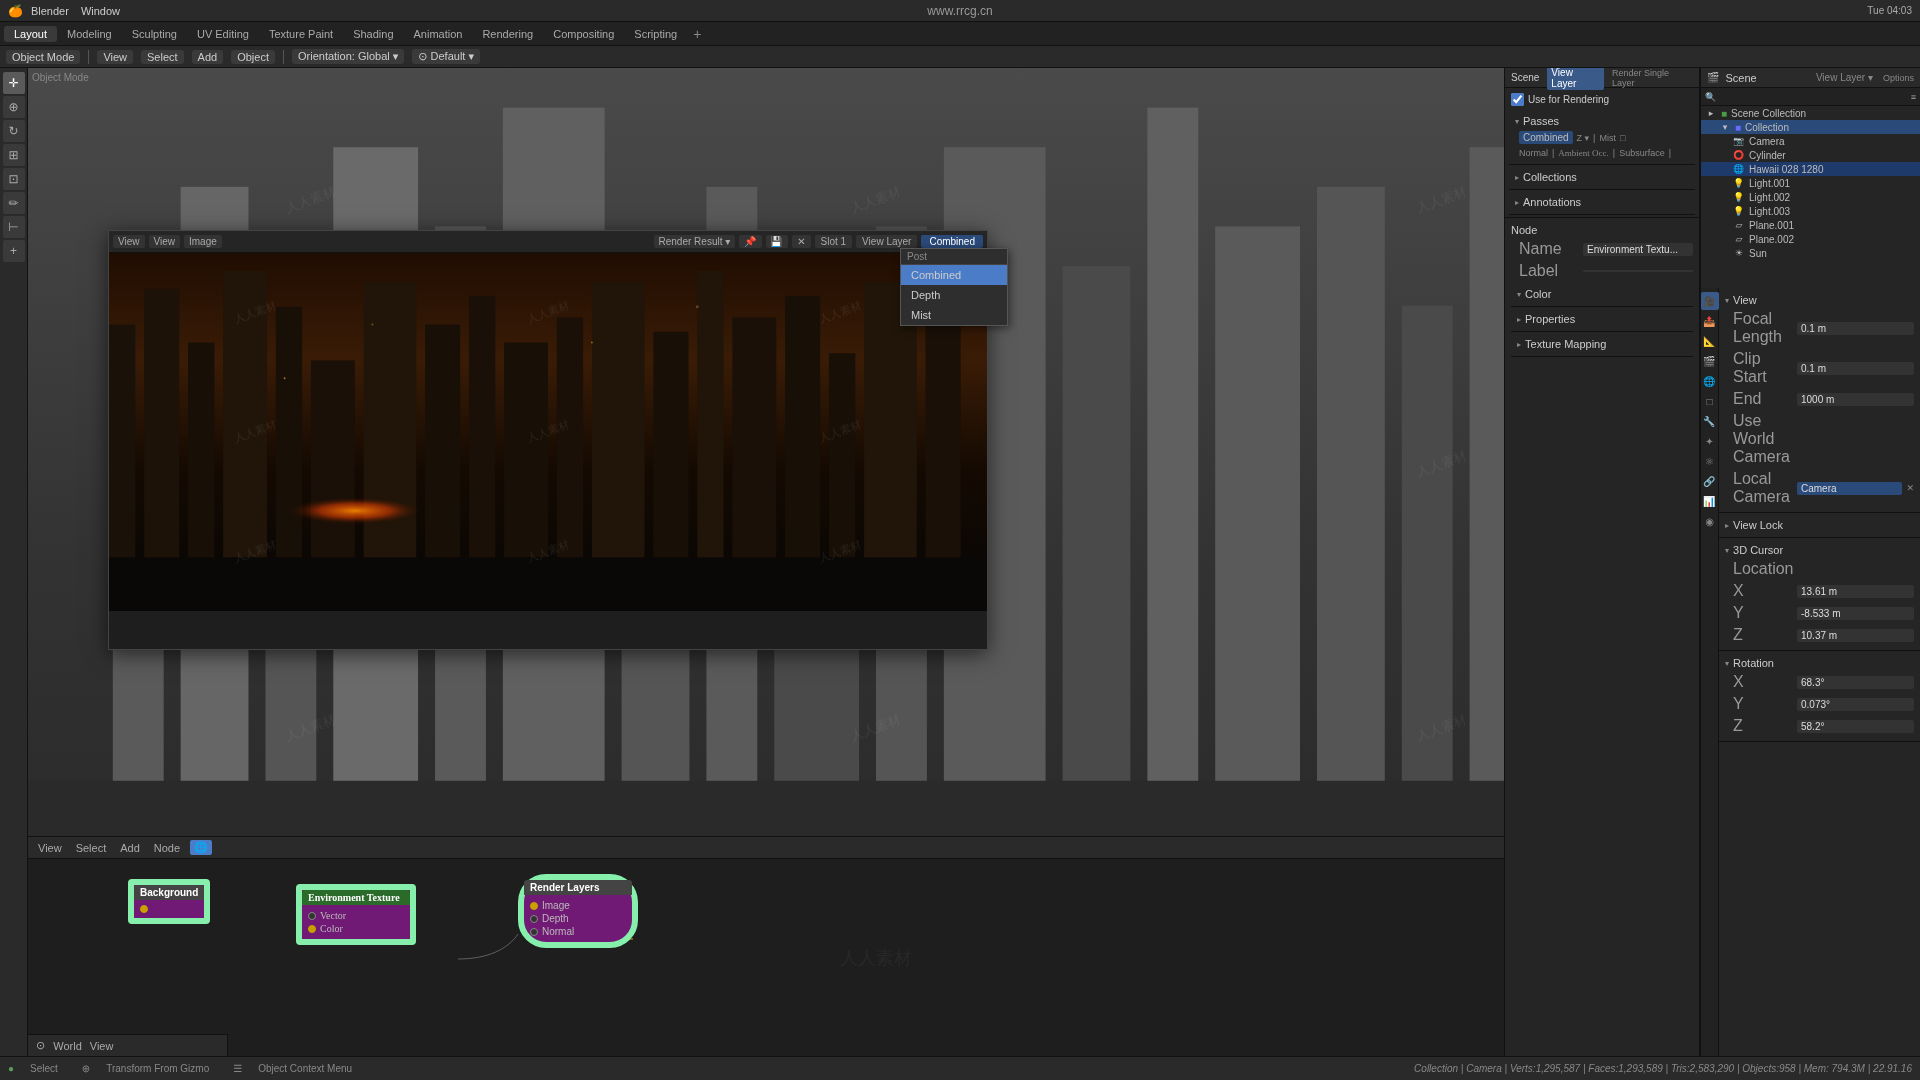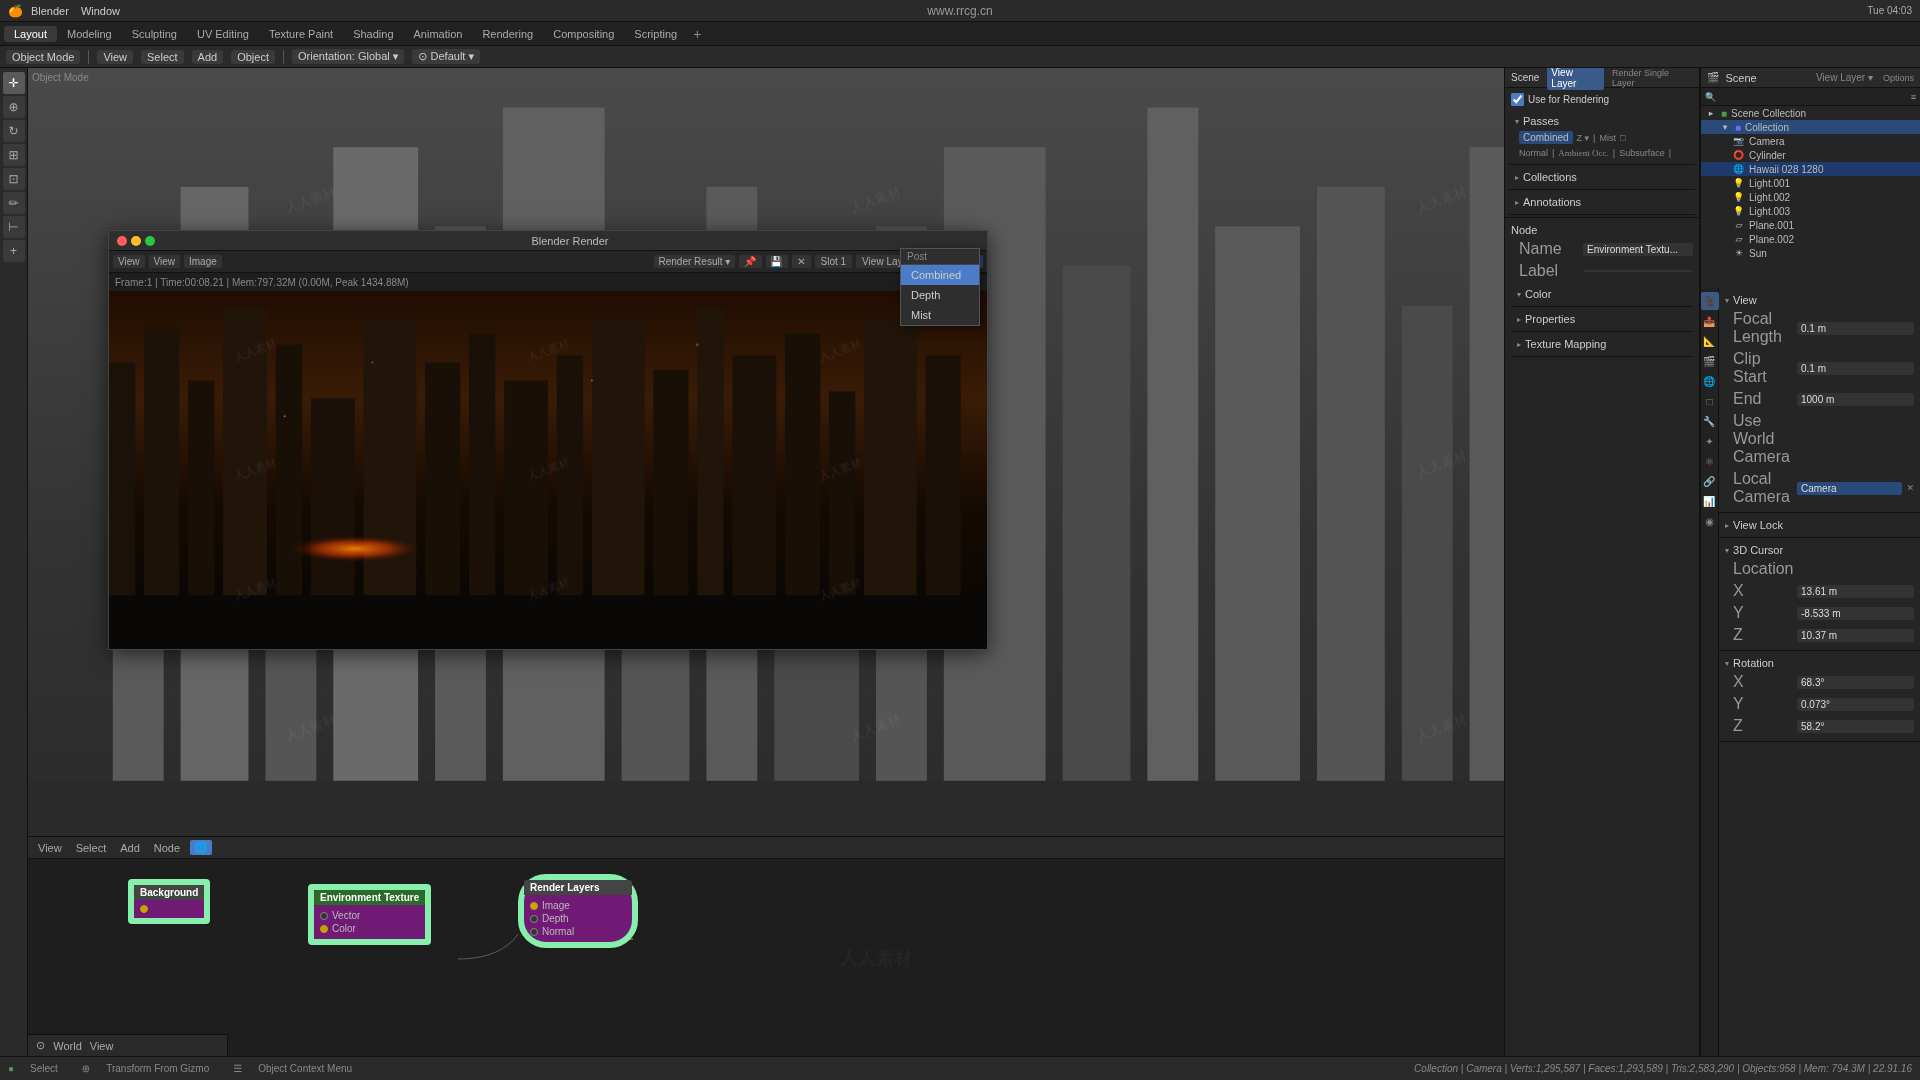--- a/index.html
+++ b/index.html
@@ -273,21 +273,21 @@
       );
       position: relative;
       overflow: hidden;
     }
 
     
     #render-dropdown {
       position: absolute;
       top: 248px;
       left: 900px;
-      width: 80px;
+      width: 108px;
       background: #2e2e2e;
       border: 1px solid #555;
       z-index: 60;
       box-shadow: 2px 2px 8px rgba(0,0,0,0.5);
     }
     #render-dropdown .dd-item {
       padding: 4px 10px;
       font-size: 11px;
       color: #ccc;
       cursor: pointer;
@@ -700,44 +700,33 @@
         <span>人人素材</span>
         <span>人人素材</span>
       <span>人人素材</span>
         <span>人人素材</span>
         <span>人人素材</span>
     </div>
   </div>
 </div>
 
 <div id="render-window">
-  <div class="title-bar">
-    <div class="traffic-lights">
-      <div class="tl red"></div>
-      <div class="tl yellow"></div>
-      <div class="tl green"></div>
-    </div>
-    <div class="title-text">Blender Render</div>
-  </div>
   <div class="render-toolbar">
     <div class="rt-item">View</div>
     <div class="rt-item">View</div>
     <div class="rt-item">Image</div>
     <div class="render-toolbar-right">
       <div class="rt-item">Render Result ▾</div>
       <div class="rt-item">📌</div>
       <div class="rt-item">💾</div>
       <div class="rt-item">✕</div>
       <div class="render-slot-btn">Slot 1</div>
       <div class="render-slot-btn">View Layer</div>
       <div class="render-combined-btn">Combined</div>
     </div>
-  </div>
-  <div class="render-info">
-    <span>Frame:1 | Time:00:08.21 | Mem:797.32M (0.00M, Peak 1434.88M)</span>
   </div>
   <div class="render-content">
     <div class="render-image">
       <svg width="100%" height="100%" style="position:absolute;top:0;left:0;">
         <defs>
           <linearGradient id="renderSky" x1="0" y1="0" x2="0" y2="1">
             <stop offset="0%" stop-color="#200d02"></stop>
             <stop offset="30%" stop-color="#3a1c06"></stop>
             <stop offset="60%" stop-color="#150a02"></stop>
             <stop offset="100%" stop-color="#050505"></stop>
@@ -815,21 +804,21 @@
     <span style="margin-left:auto;font-size:10px;color:#aaa;">World</span>
     <span class="ne-item">View</span>
   </div>
   <div class="node-canvas">
 
     <svg class="node-connections">
       <path d="M 430 100 C 460 100, 480 90, 490 75" stroke="#888" stroke-width="1" fill="none" opacity="0.6"></path>
       <path d="M 520 80 C 560 80, 590 80, 605 80" stroke="#c8a000" stroke-width="1.5" fill="none" opacity="0.7"></path>
     </svg>
 
-    <div class="node-item green" id="node-environment" style="top:25px;left:280px;">
+    <div class="node-item green" id="node-environment" style="top:25px;left:268px;font-family:Liberation Serif, serif;">
       <div class="node-header">Environment Texture</div>
       <div class="node-body">
         <div class="node-socket">
           <span class="node-socket-dot"></span>
           <span>Vector</span>
         </div>
         <div class="node-socket">
           <span class="node-socket-dot yellow"></span>
           <span>Color</span>
         </div>

